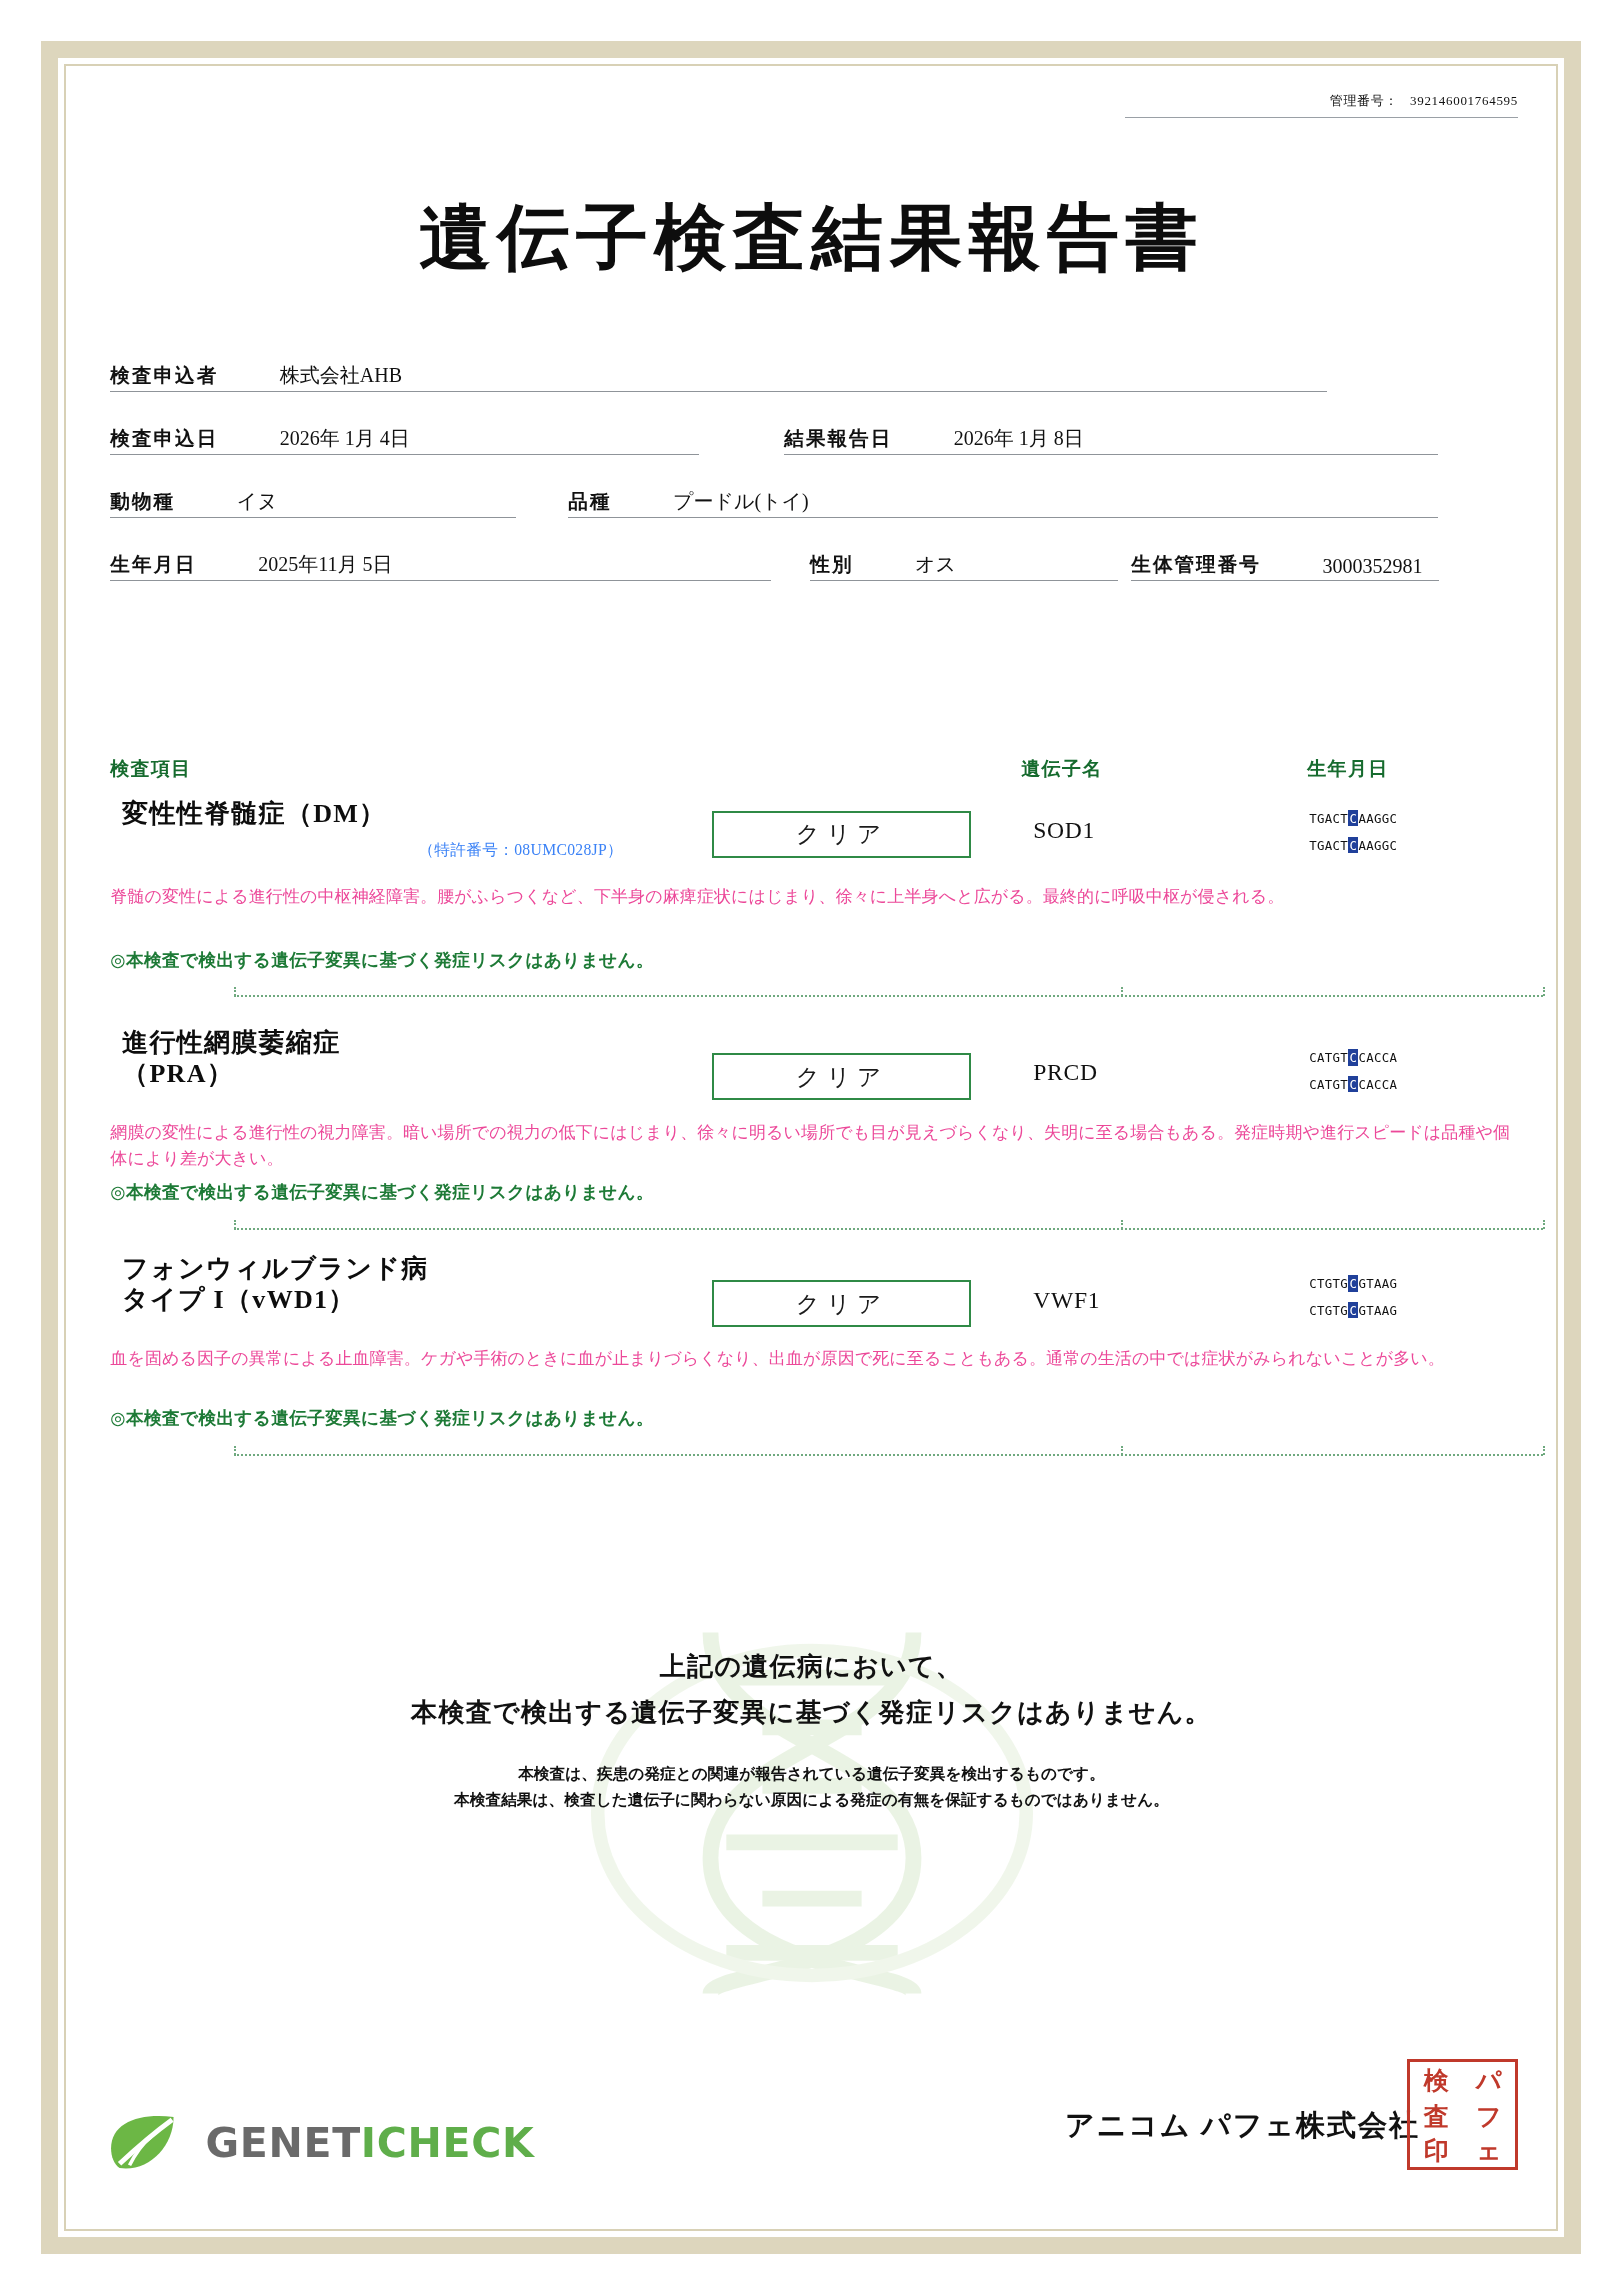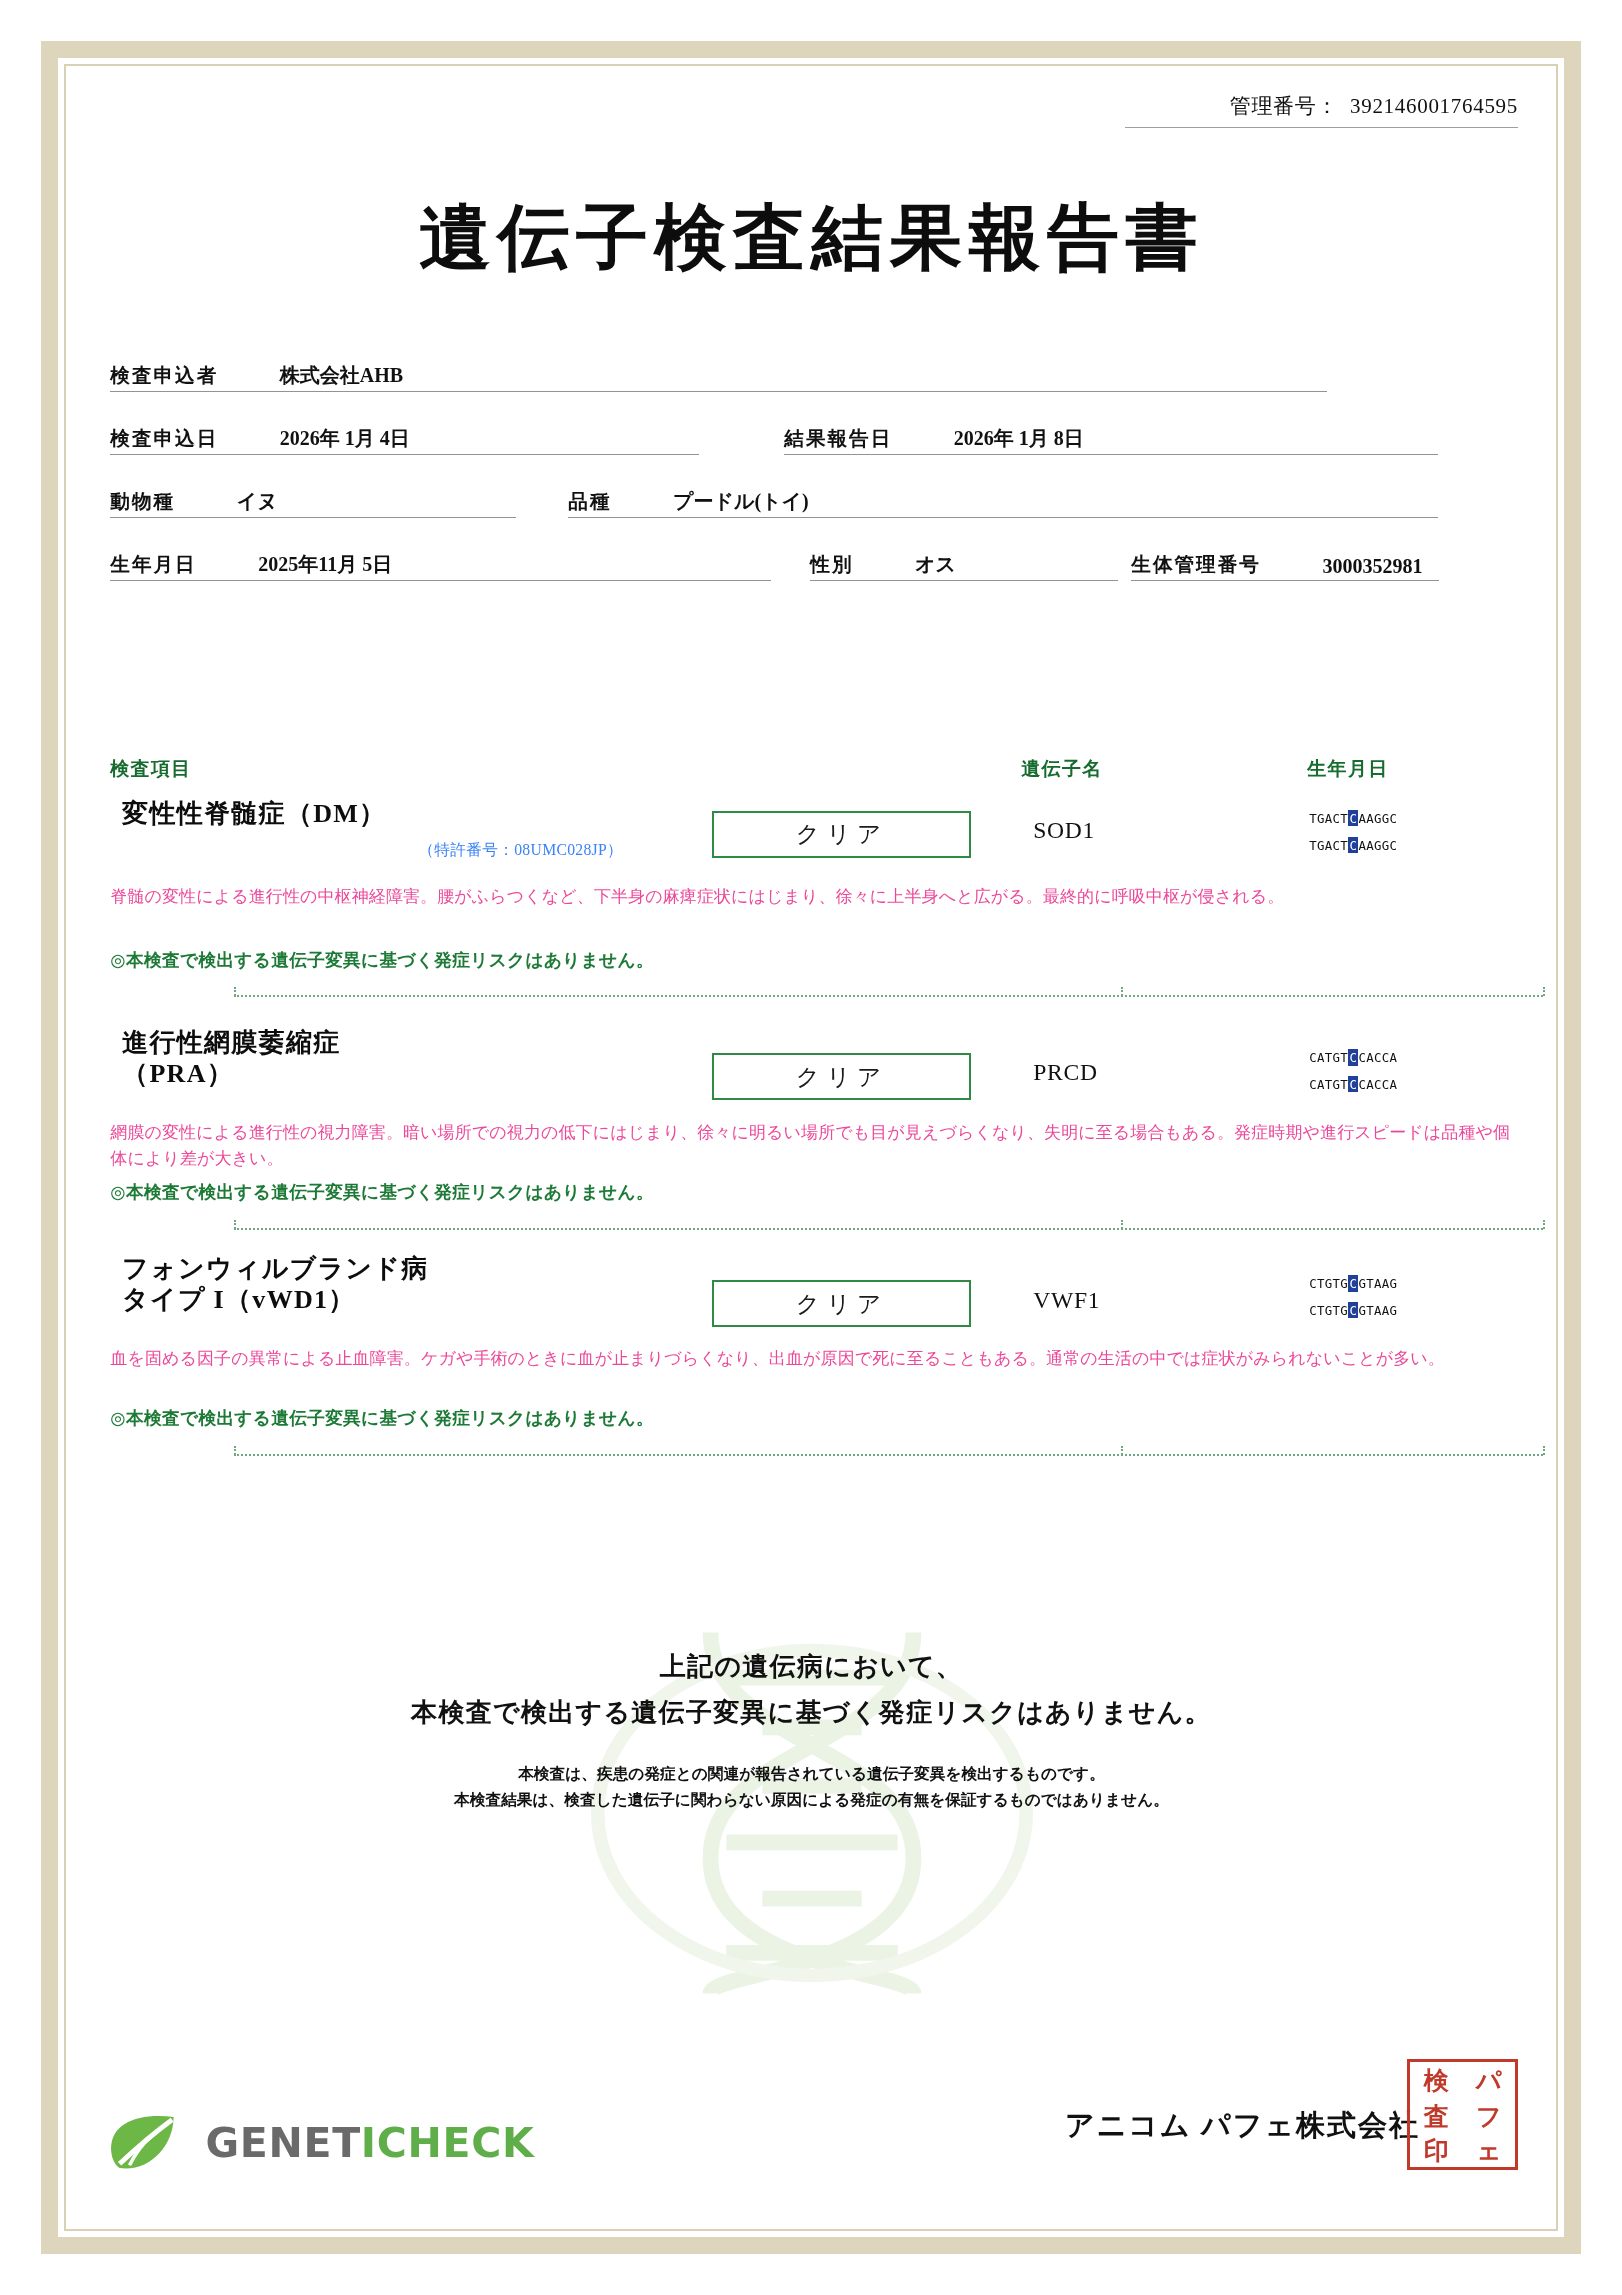--- a/index.html
+++ b/index.html
@@ -46,21 +46,21 @@
     height: 2138px;
   }
 
   
   .admin-no {
     position: absolute;
     right: 13px;
     top: 13px;
     width: 393px;
     text-align: right;
-    font-size: 21px;
+    font-size: 13px;
     letter-spacing: 0.7px;
     color: #111;
     padding-bottom: 6.5px;
     border-bottom: 1.3px solid #9aa0a6;
   }
   .admin-no .label { margin-right: 11.8px; }
 
   .doc-title {
     position: absolute;
     left: 0; right: 0;
@@ -97,21 +97,21 @@
   }
   .fld .lbl {
     font-size: 19.6px;
     font-weight: 700;
     letter-spacing: 2px;
     white-space: nowrap;
     color: #111;
   }
   .fld .val {
     font-size: 20px;
-    font-weight: 700;
+    font-weight: 400;
     margin-left: 23.6px;
     white-space: nowrap;
     color: #111;
   }
 
   
   .res-head {
     position: absolute;
     left: 18.3px;
     top: 677px;

